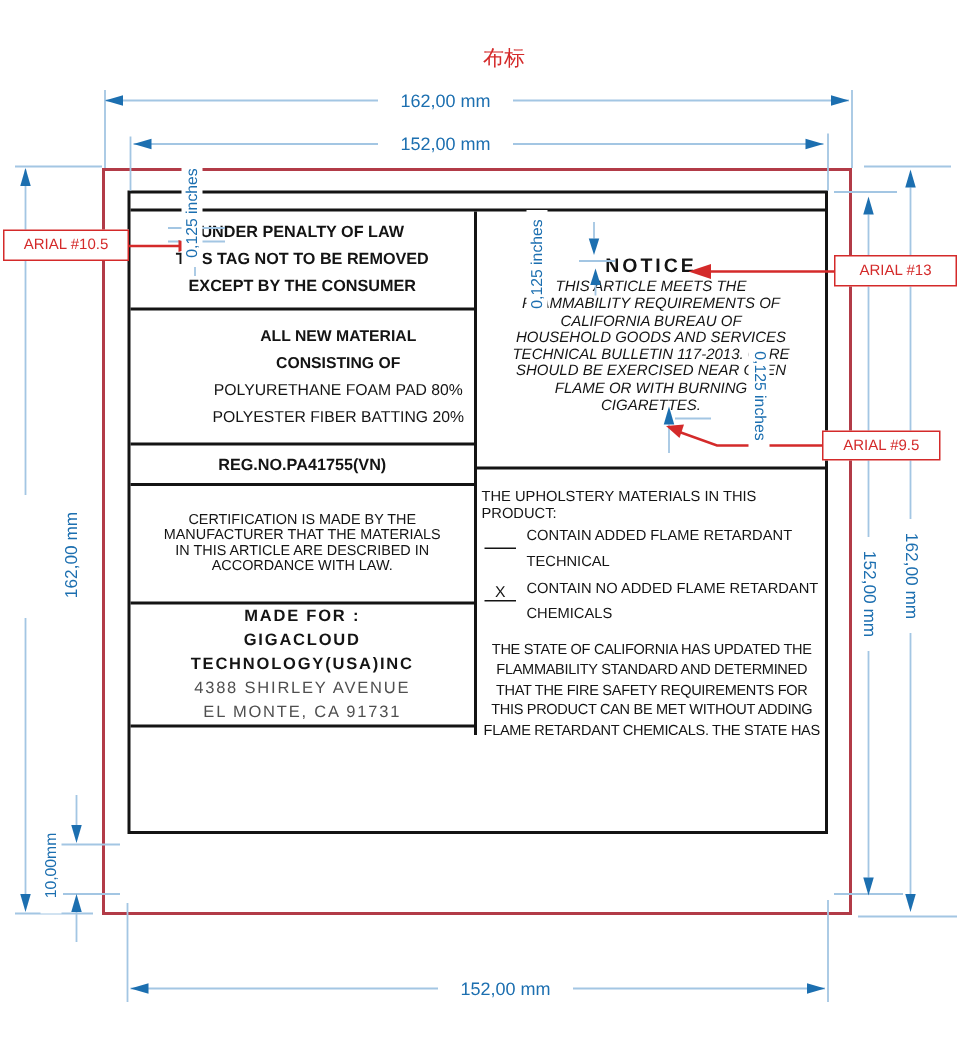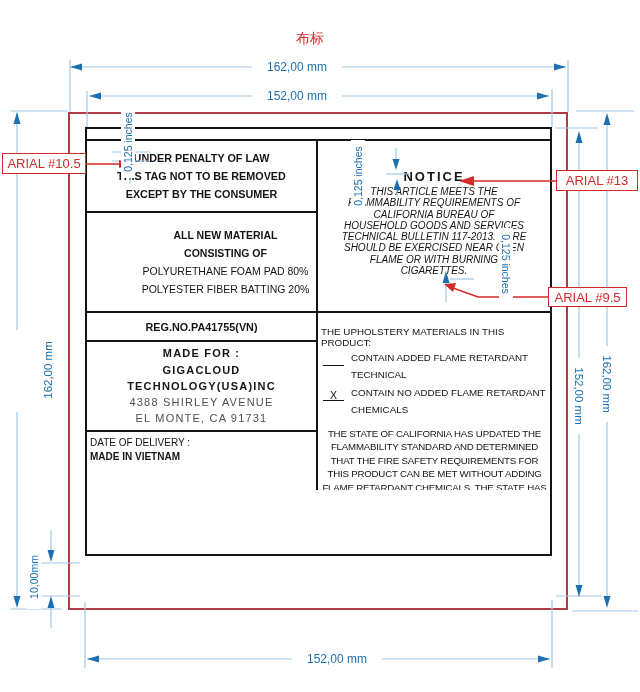--- a/index.html
+++ b/index.html
@@ -2,27 +2,27 @@
 <html><head>
 <meta charset="utf-8">
 <style>
   html,body{margin:0;padding:0;background:#ffffff;}
   #stage{position:relative;width:640px;height:692px;background:#fff;overflow:hidden;
          font-family:"Liberation Sans", sans-serif;}
   
   .abs{position:absolute;}
   .pre{white-space:pre-line;}
   
-  .title-cn{color:#d42a2a;font-size:14px;text-align:center;}
+  .title-cn{color:#d42a2a;font-size:14px;text-align:right;}
   .dimtext{color:#1c6fb0;font-size:12px;text-align:center;background:#fff;line-height:15px;}
   .vtext{color:#1c6fb0;font-size:11.5px;text-align:center;background:#fff;line-height:14px;height:14px;}
   .vtext.small{font-size:10.5px;}
   .rot-ccw{transform:rotate(-90deg);}
   .rot-cw{transform:rotate(90deg);}
-  .callout{border:1.5px solid #d42a2a;color:#d42a2a;background:#fff;font-size:13px;
+  .callout{border:1.5px solid #d42a2a;color:#d42a2a;background:#fff;font-size:10px;
            display:flex;align-items:center;justify-content:center;box-sizing:border-box;z-index:30;}
   
   .fabric{border:2px solid #b23b47;box-sizing:border-box;z-index:1;}
   .labelbox{border:2px solid #141414;box-sizing:border-box;background:#fff;z-index:2;
             color:#141414;}
   .strip{height:12px;border-bottom:2px solid #141414;box-sizing:border-box;}
   .cols{display:flex;height:349px;}
   .colL{width:231px;border-right:2px solid #141414;box-sizing:border-box;display:flex;flex-direction:column;}
   .colR{flex:1;display:flex;flex-direction:column;}
   .cell{box-sizing:border-box;display:flex;flex-direction:column;align-items:center;justify-content:center;
@@ -70,20 +70,24 @@
         <div class="cell bb c-penalty pre">UNDER PENALTY OF LAW
 THIS TAG NOT TO BE REMOVED
 EXCEPT BY THE CONSUMER</div>
         <div class="cell bb c-materials">
           <div class="hd">ALL NEW MATERIAL</div>
           <div class="hd">CONSISTING OF</div>
           <div>POLYURETHANE FOAM PAD 80%</div>
           <div>POLYESTER FIBER BATTING 20%</div>
         </div>
         <div class="cell bb c-reg">REG.NO.PA41755(VN)</div>
+        <div class="cell bb c-cert pre">CERTIFICATION IS MADE BY THE
+MANUFACTURER THAT THE MATERIALS
+IN THIS ARTICLE ARE DESCRIBED IN
+ACCORDANCE WITH LAW.</div>
         <div class="cell bb c-madefor">
           <div class="co">MADE FOR :</div>
           <div class="co">GIGACLOUD</div>
           <div class="co">TECHNOLOGY(USA)INC</div>
           <div class="addr">4388 SHIRLEY AVENUE</div>
           <div class="addr">EL MONTE, CA 91731</div>
         </div>
         <div class="cell c-delivery">
           <div>DATE OF DELIVERY :</div>
           <div class="origin">MADE IN VIETNAM</div>

